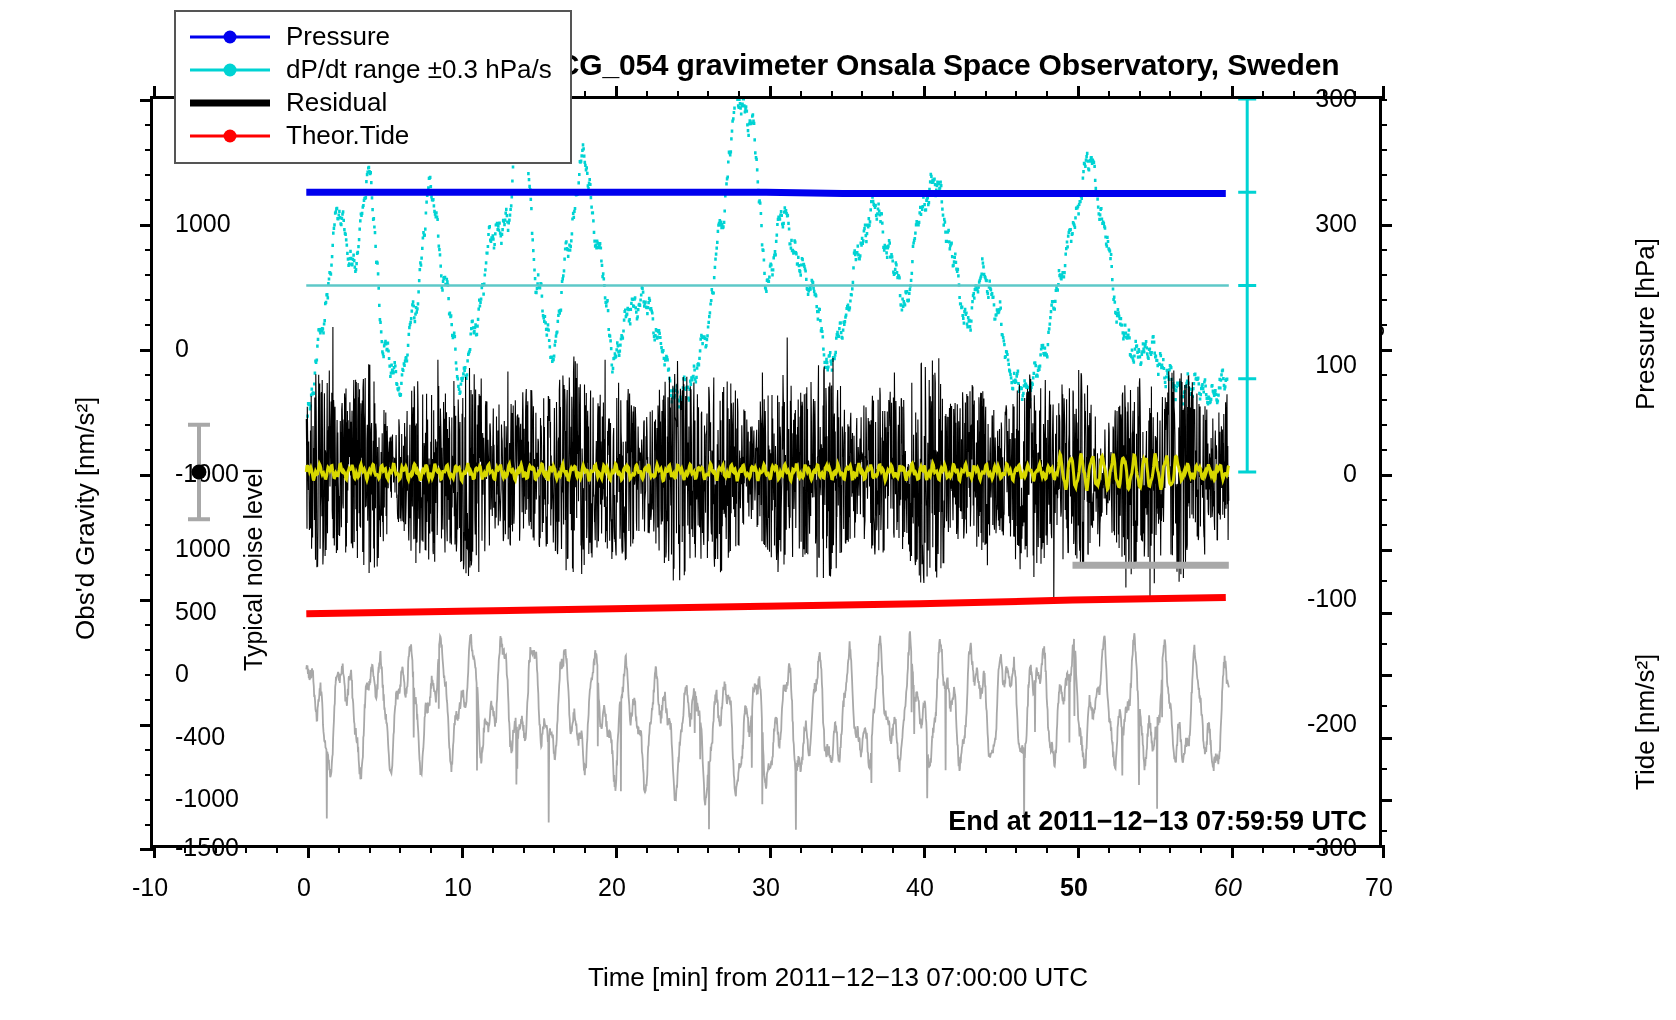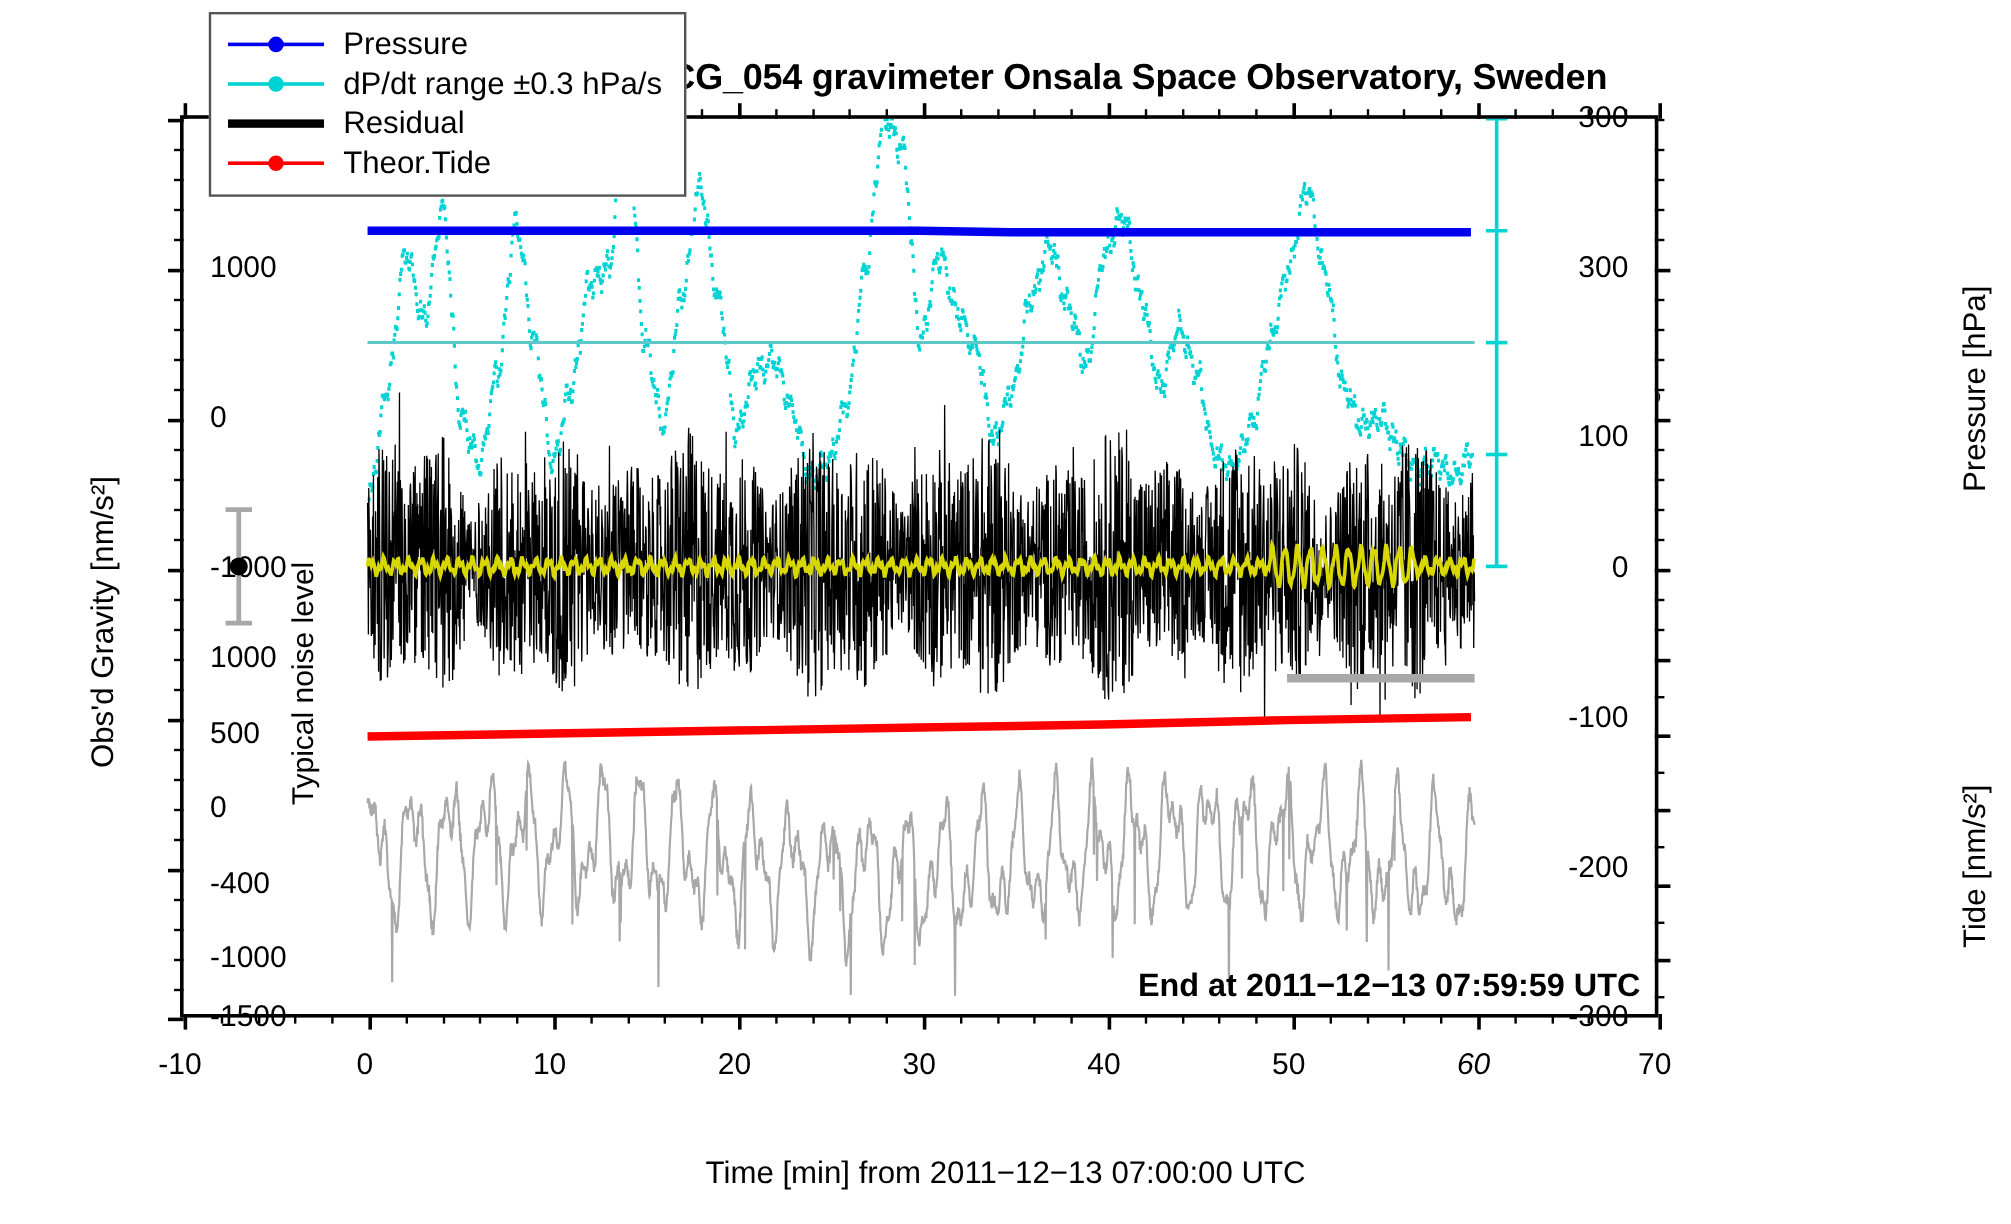--- a/index.html
+++ b/index.html
@@ -278,21 +278,21 @@
 
     <div class="noteR">End at 2011−12−13 07:59:59 UTC</div>
   </div>
 
   <div class="lab" style="left:150px;top:875px;transform:translateX(-50%);">-10</div>
   <div class="lab" style="left:304px;top:875px;transform:translateX(-50%);">0</div>
   <div class="lab" style="left:458px;top:875px;transform:translateX(-50%);">10</div>
   <div class="lab" style="left:612px;top:875px;transform:translateX(-50%);">20</div>
   <div class="lab" style="left:766px;top:875px;transform:translateX(-50%);">30</div>
   <div class="lab" style="left:920px;top:875px;transform:translateX(-50%);">40</div>
-  <div class="lab" style="left:1074px;top:875px;transform:translateX(-50%);">50</div>
+  <div class="lab" style="left:1074px;top:875px;transform:translateX(-50%);font-weight:bold;">50</div>
   <div class="lab" style="left:1228px;top:875px;transform:translateX(-50%);font-style:italic;">60</div>
   <div class="lab" style="left:1379px;top:875px;transform:translateX(-50%);">70</div>
 
   <div class="legend">
     <div class="legrow">
       <span class="legsym">
         <span class="legline" id="ls0" style="background: rgb(0, 0, 238); height: 3px;"></span>
           <span class="legdot" id="ld0" style="background: rgb(0, 0, 238);"></span>
       </span>
       <span class="legtxt">Pressure</span>

